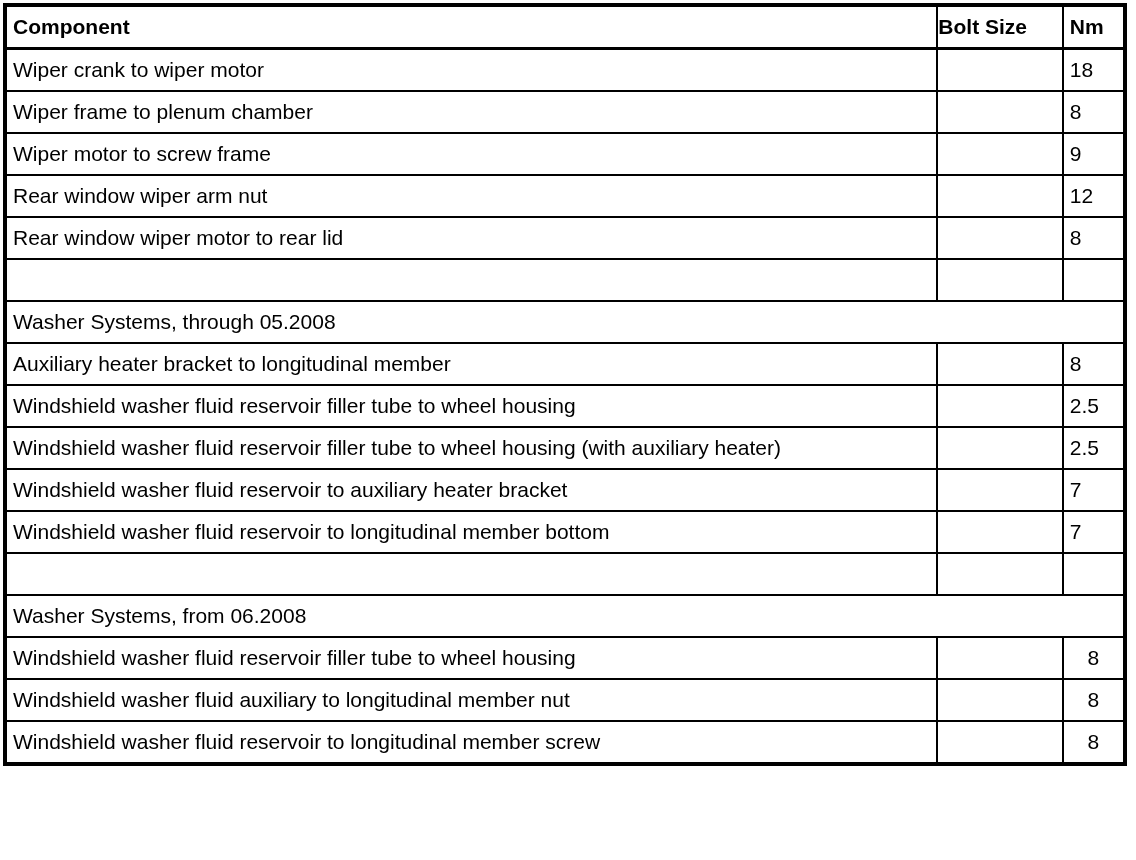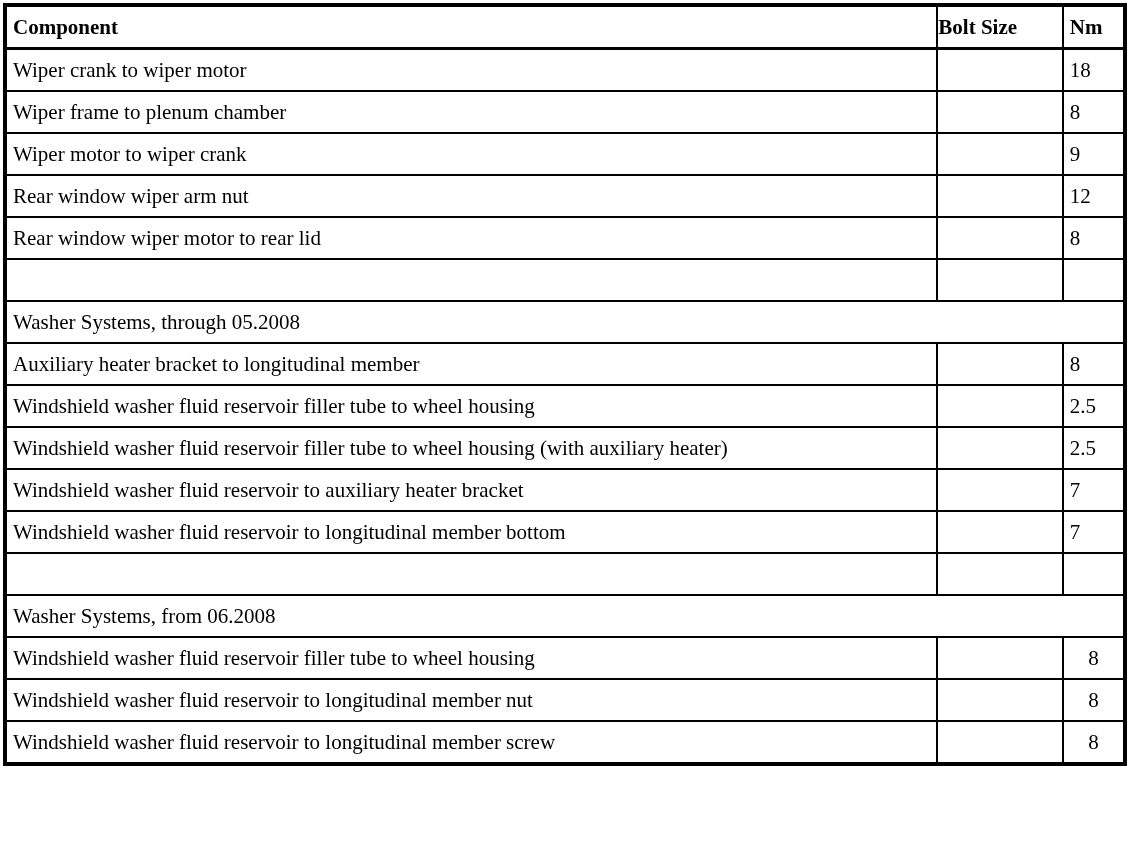--- a/index.html
+++ b/index.html
@@ -8,21 +8,20 @@
     background: #ffffff;
   }
   body {
     width: 1136px;
     height: 860px;
     font-family: "Liberation Sans", sans-serif;
     color: #000;
   }
   .doc-wrap {
     padding: 3px 9px 3px 3px;
-    font-family: Liberation Serif, serif;
   }
   table.spec-table {
     border-collapse: collapse;
     table-layout: fixed;
     width: 1124px;
     border: 4px solid #000;
     font-size: 21px;
   }
   col.col-component { width: 929px; }
   col.col-bolt      { width: 125px; }
@@ -77,21 +76,21 @@
         <td>Wiper crank to wiper motor</td>
         <td></td>
         <td class="nm-cell">18</td>
       </tr>
       <tr>
         <td>Wiper frame to plenum chamber</td>
         <td></td>
         <td class="nm-cell">8</td>
       </tr>
       <tr>
-        <td>Wiper motor to wiper crank</td>
+        <td>Wiper motor to screw frame</td>
         <td></td>
         <td class="nm-cell">9</td>
       </tr>
       <tr>
         <td>Rear window wiper arm nut</td>
         <td></td>
         <td class="nm-cell">12</td>
       </tr>
       <tr>
         <td>Rear window wiper motor to rear lid</td>
@@ -138,21 +137,21 @@
       </tr>
       <tr class="section-row">
         <td colspan="3">Washer Systems, from 06.2008</td>
       </tr>
       <tr>
         <td>Windshield washer fluid reservoir filler tube to wheel housing</td>
         <td></td>
         <td class="nm-cell nm-center">8</td>
       </tr>
       <tr>
-        <td>Windshield washer fluid reservoir to longitudinal member nut</td>
+        <td>Windshield washer fluid auxiliary to longitudinal member nut</td>
         <td></td>
         <td class="nm-cell nm-center">8</td>
       </tr>
       <tr>
         <td>Windshield washer fluid reservoir to longitudinal member screw</td>
         <td></td>
         <td class="nm-cell nm-center">8</td>
       </tr>
     </tbody>
   </table>

